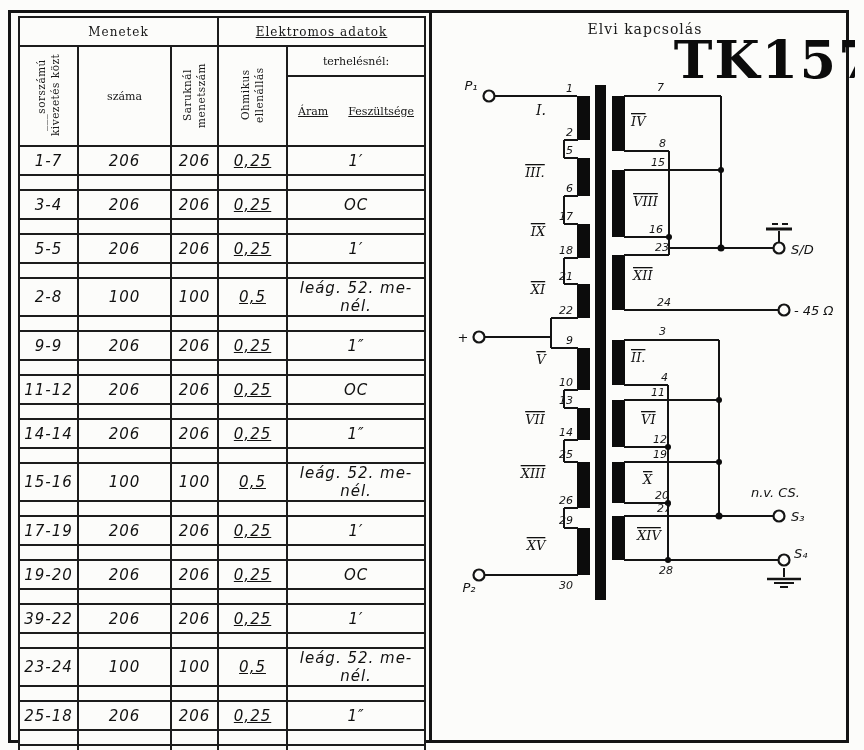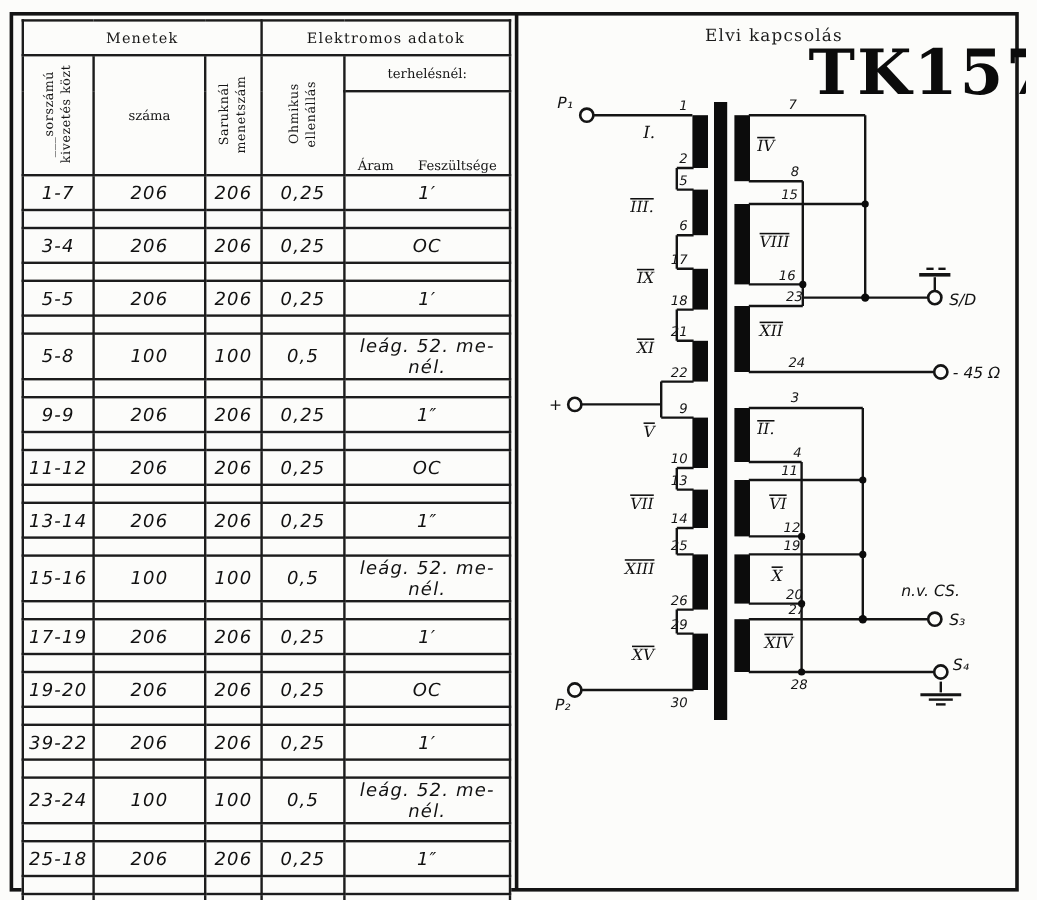--- a/index.html
+++ b/index.html
@@ -5,25 +5,25 @@
   html,body{margin:0;padding:0;background:#ffffff;}
   .sheet{position:relative;width:864px;height:750px;background:#fcfcfa;font-family:"DejaVu Serif",serif;color:#161616;overflow:hidden;padding-left:20px;}
   .frame{position:absolute;left:8px;top:10px;width:835px;height:727px;border:3px solid #141414;}
   .divider{position:absolute;left:429px;top:10px;width:3px;height:730px;background:#141414;}
 
   
   table.wt{position:absolute;left:18px;top:16px;width:406px;border-collapse:collapse;table-layout:fixed;background:#fcfcfa;}
   table.wt th,table.wt td{border:2px solid #1c1c1c;padding:0;text-align:center;vertical-align:middle;overflow:hidden;}
   table.wt th{font-family:"DejaVu Serif",serif;font-weight:normal;font-size:11px;}
   tr.grp th{height:27px;font-size:12px;letter-spacing:1px;}
-  th.heavy,td.heavy{border-left:3px solid #1c1c1c;}
+  th.heavy,td.heavy{border-left:3px solid #1c1c1c;text-decoration:underline;}
   .vert{display:inline-block;writing-mode:vertical-rl;transform:rotate(180deg);max-height:92px;font-size:10.5px;line-height:1.35;letter-spacing:.5px;white-space:pre-line;}
   th.sub1{height:28px;font-size:11px;}
   th.splitcell{height:68px;}
-  .split{display:flex;justify-content:space-around;align-items:flex-end;height:100%;font-size:11px;}
+  .split{display:flex;justify-content:space-around;align-items:center;height:100%;font-size:11px;text-decoration:underline;}
   td.hw,span.hw{font-family:"DejaVu Sans",sans-serif;font-style:italic;font-size:15px;letter-spacing:1px;color:#111;}
   tr.data td{height:27px;}
   tr.sep td{height:13px;}
   td.loadcol{text-align:left;padding-left:10px;}
 
   
   svg.schem{position:absolute;left:431px;top:10px;}
   .sch-title{font:14px "DejaVu Serif",serif;fill:#1a1a1a;letter-spacing:1px;}
   .partno{font:bold 52px "DejaVu Serif",serif;fill:#0b0b0b;letter-spacing:2px;}
   .pin{font:italic 11px "DejaVu Sans",sans-serif;fill:#151515;}
@@ -108,21 +108,21 @@
           <td class="hw loadcol">1′</td>
         </tr>
         <tr class="sep">
           <td></td>
           <td></td>
           <td></td>
           <td class="heavy"></td>
           <td></td>
         </tr>
         <tr class="data">
-          <td class="hw">5-8</td>
+          <td class="hw">2-8</td>
           <td class="hw">100</td>
           <td class="hw">100</td>
           <td class="hw heavy">0,5</td>
           <td class="hw loadcol">leág. 52. me-nél.</td>
         </tr>
         <tr class="sep">
           <td></td>
           <td></td>
           <td></td>
           <td class="heavy"></td>
@@ -150,21 +150,21 @@
           <td class="hw loadcol">OC</td>
         </tr>
         <tr class="sep">
           <td></td>
           <td></td>
           <td></td>
           <td class="heavy"></td>
           <td></td>
         </tr>
         <tr class="data">
-          <td class="hw">13-14</td>
+          <td class="hw">14-14</td>
           <td class="hw">206</td>
           <td class="hw">206</td>
           <td class="hw heavy">0,25</td>
           <td class="hw loadcol">1″</td>
         </tr>
         <tr class="sep">
           <td></td>
           <td></td>
           <td></td>
           <td class="heavy"></td>

